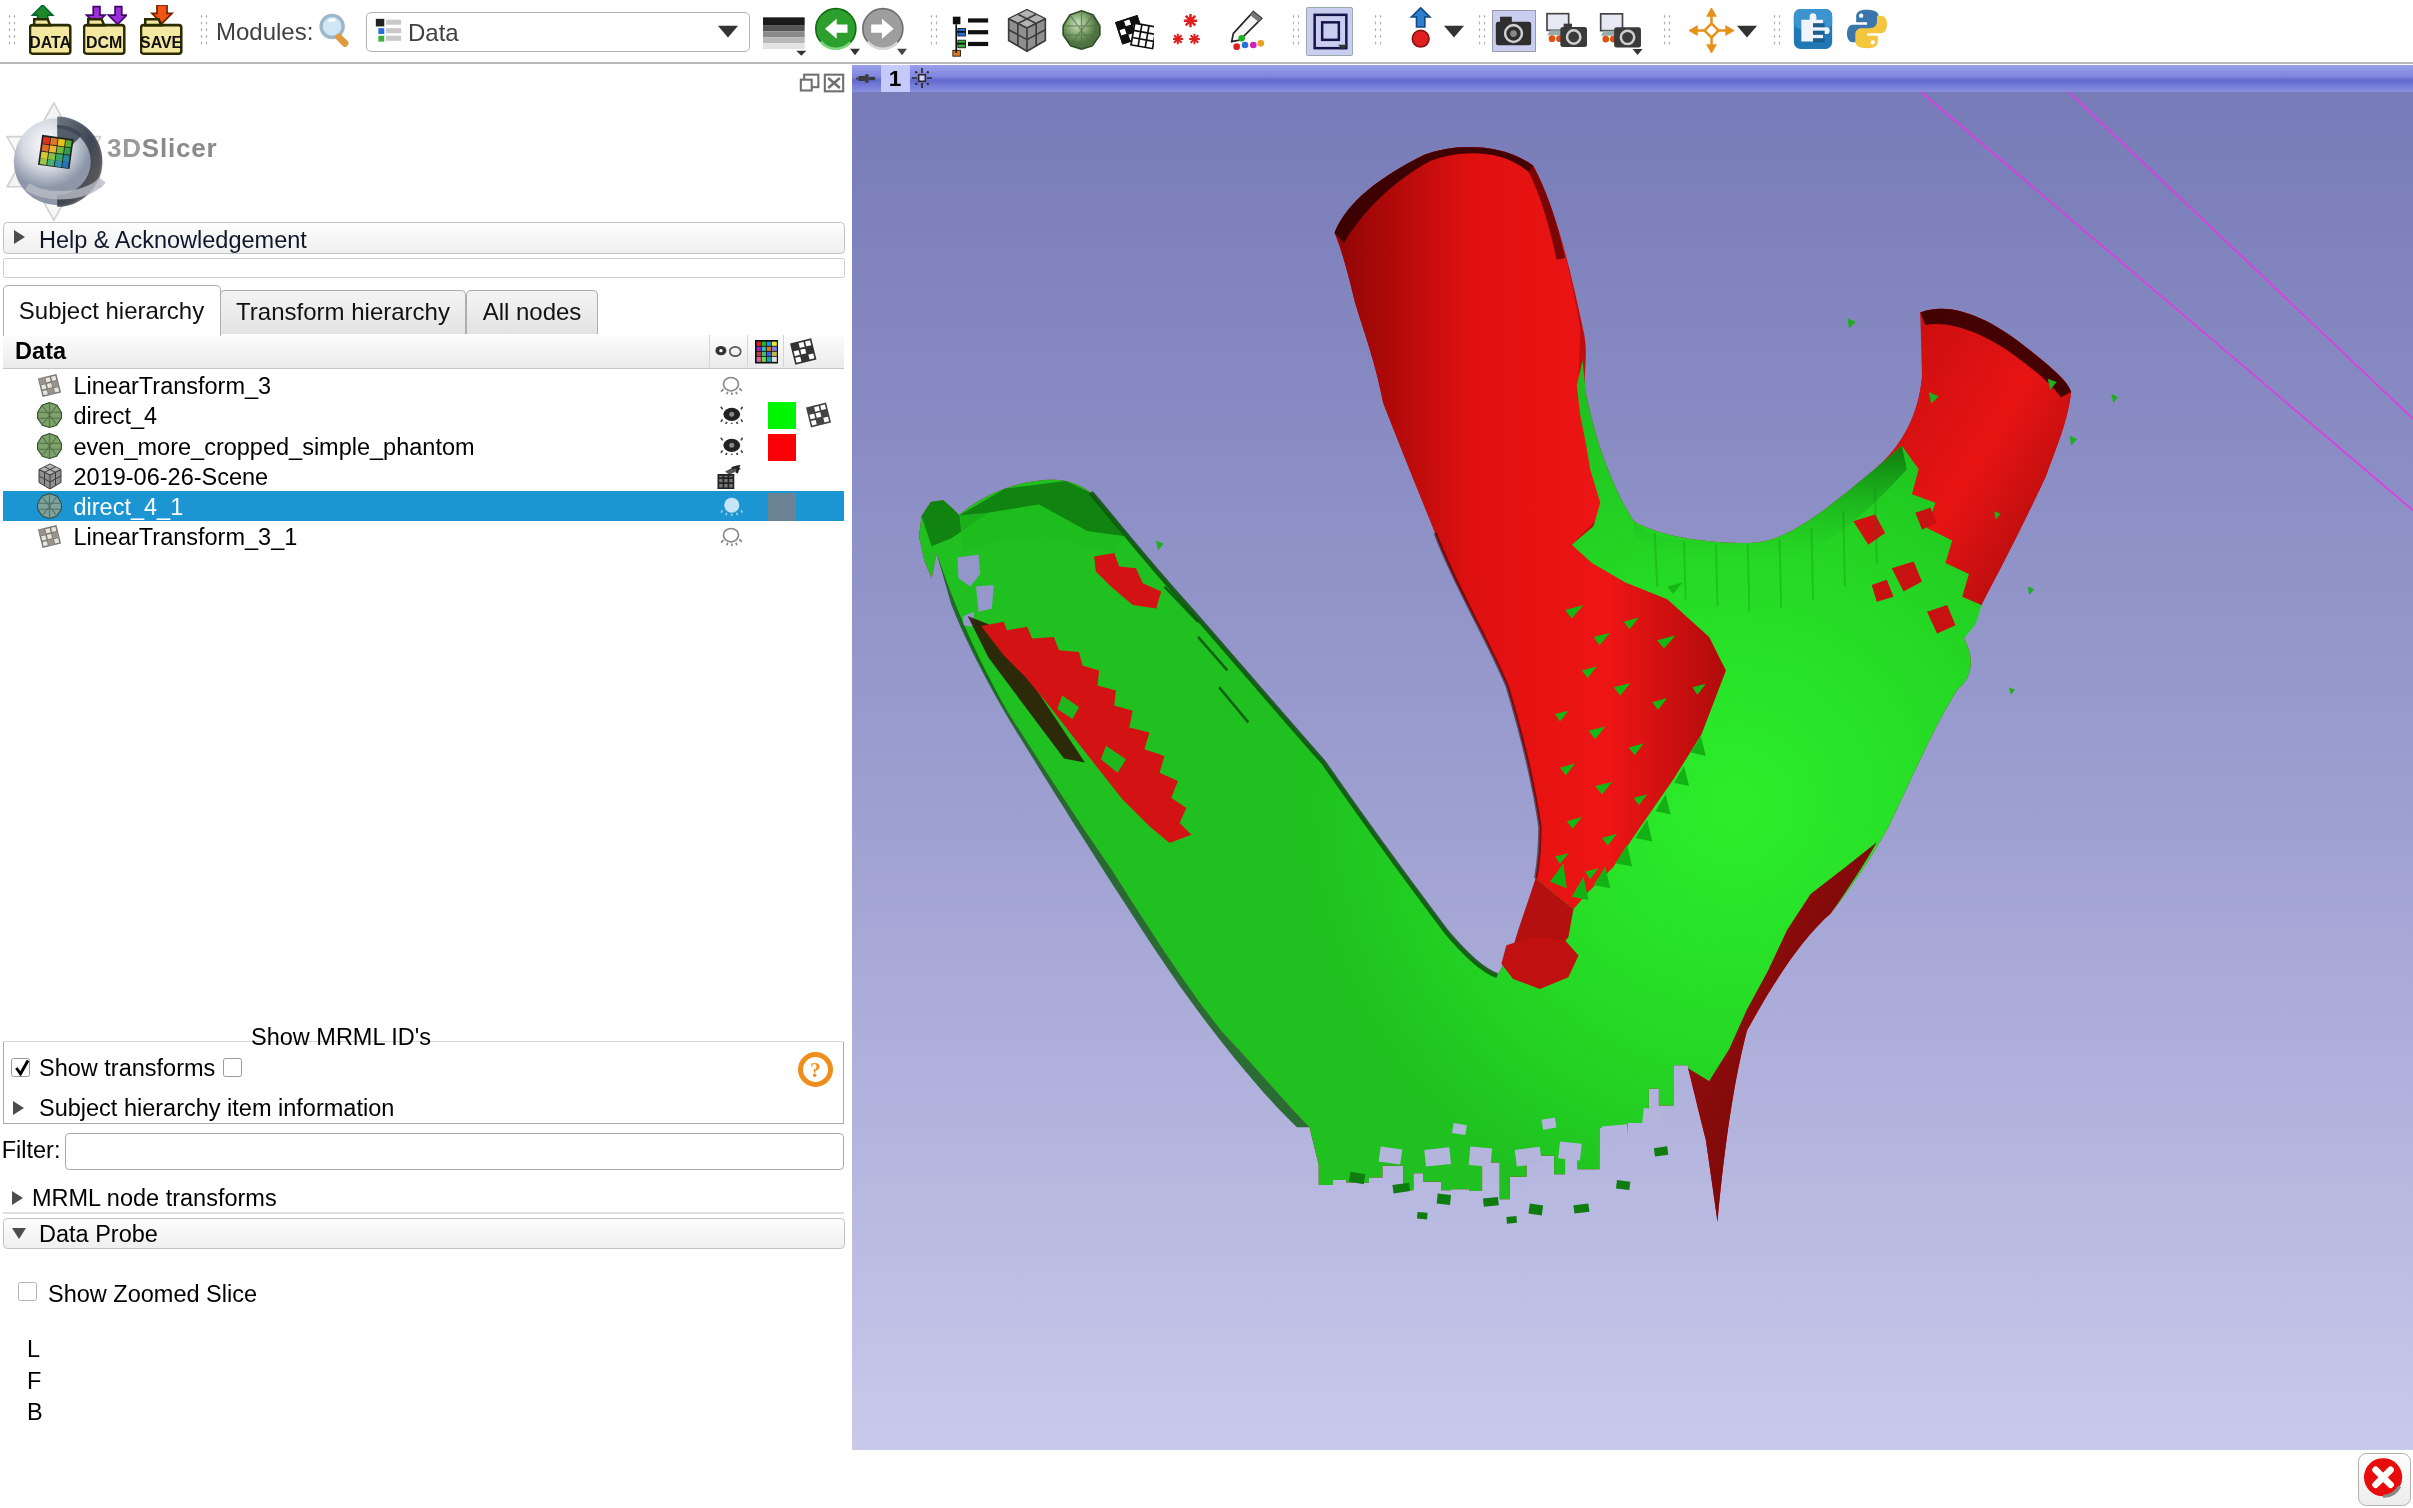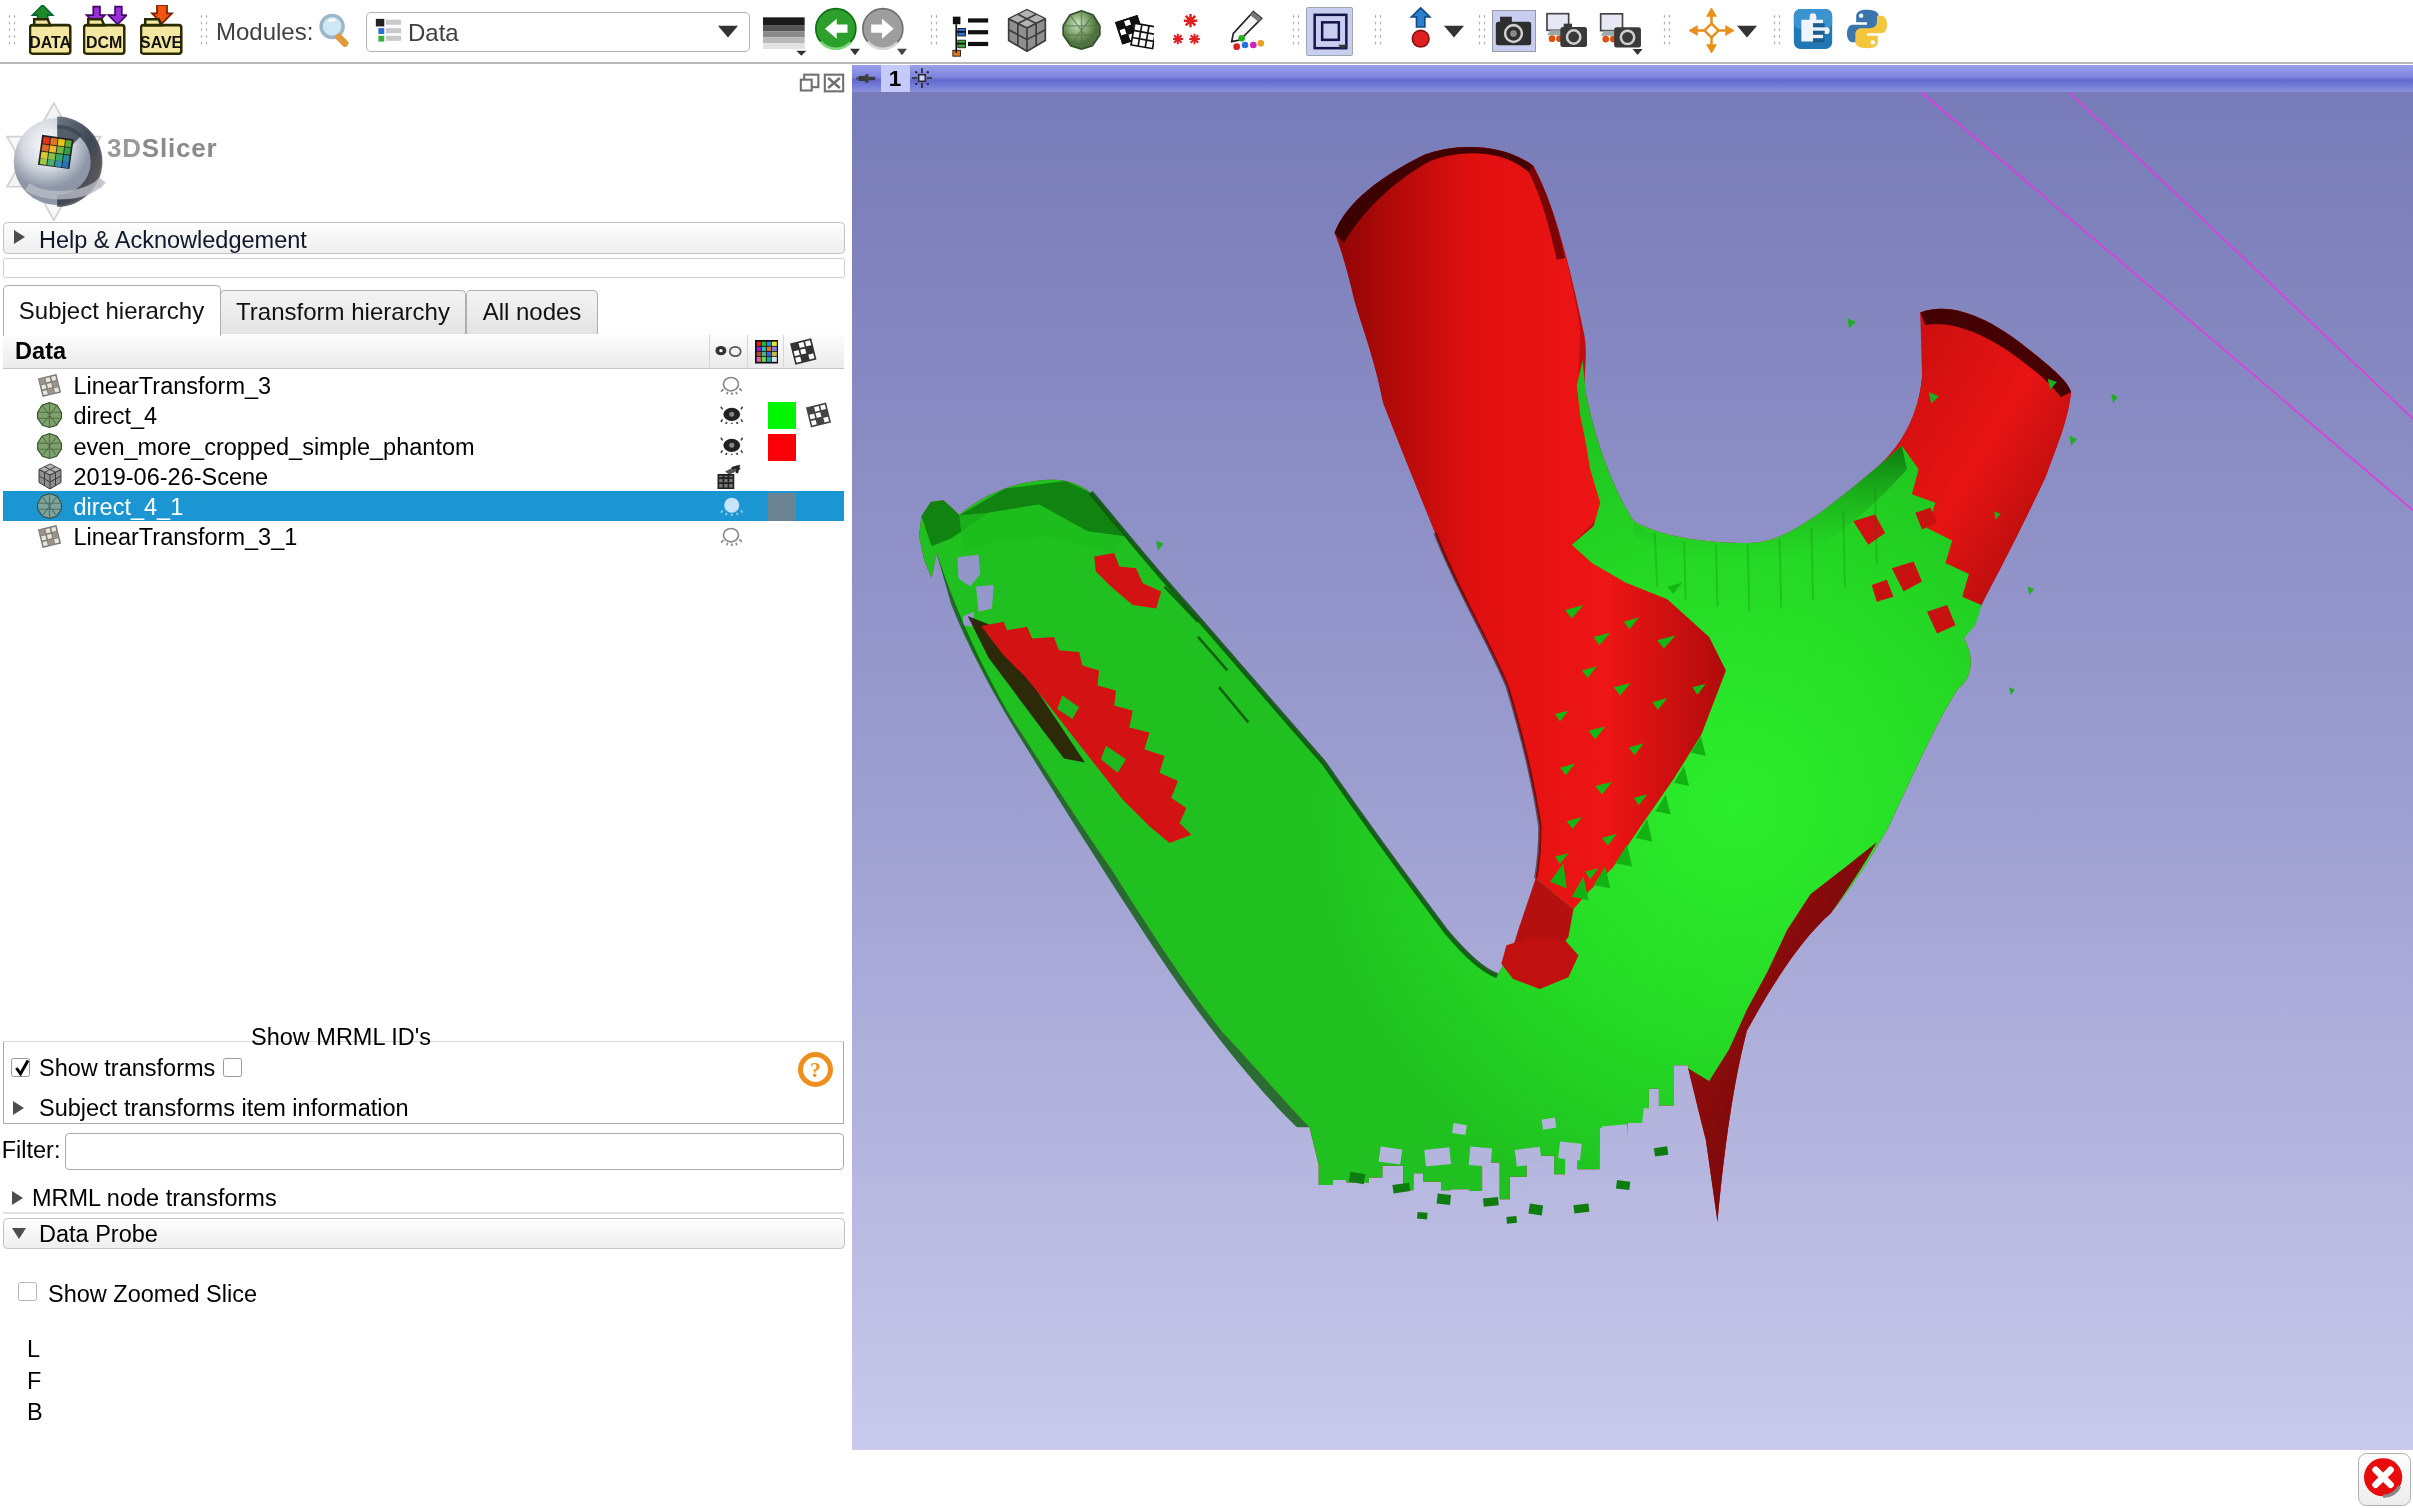--- a/index.html
+++ b/index.html
@@ -482,21 +482,21 @@
       <path d="M4 12 L9 19 L18 3" stroke="#000" stroke-width="3.5" fill="none"></path>
     </svg>
   <div class="lbl" style="left:39px;top:991px">Show transforms</div>
   <div class="chk" style="left:223px;top:994px"></div>
   <div class="lbl" style="left:251px;top:960px">Show MRML ID's</div>
   <svg class="abs" style="left:798px;top:988px" width="35" height="35" viewBox="0 0 42 42">
     <circle cx="21" cy="21" r="18" fill="#fff" stroke="#ef8e1b" stroke-width="6"></circle>
     <text x="21" y="30" font-size="26" font-weight="bold" text-anchor="middle" fill="#f09222" font-family="Liberation Serif">?</text>
   </svg>
   <div class="abs" style="left:13.4px;top:1037px"><span class="tri-r"></span></div>
-  <div class="lbl" style="left:39px;top:1031px">Subject transforms item information</div>
+  <div class="lbl" style="left:39px;top:1031px">Subject hierarchy item information</div>
 
   <div class="lbl" style="left:1.7px;top:1073px">Filter:</div>
   <div class="abs" style="left:65px;top:1069px;width:779px;height:37px;border:1.7px solid #a9a9a9;border-radius:4.2px;background:#fff"></div>
 
   <div class="abs" style="left:11.7px;top:1127px"><span class="tri-r"></span></div>
   <div class="lbl" style="left:32px;top:1121px">MRML node transforms</div>
   <div class="abs" style="left:2.5px;top:1148px;width:841px;height:1.7px;background:#e0e0e0"></div>
 
   <div class="secbar" style="top:1154px;height:31px"></div>
   <div class="abs" style="left:11.7px;top:1163px"><span class="tri-d"></span></div>

